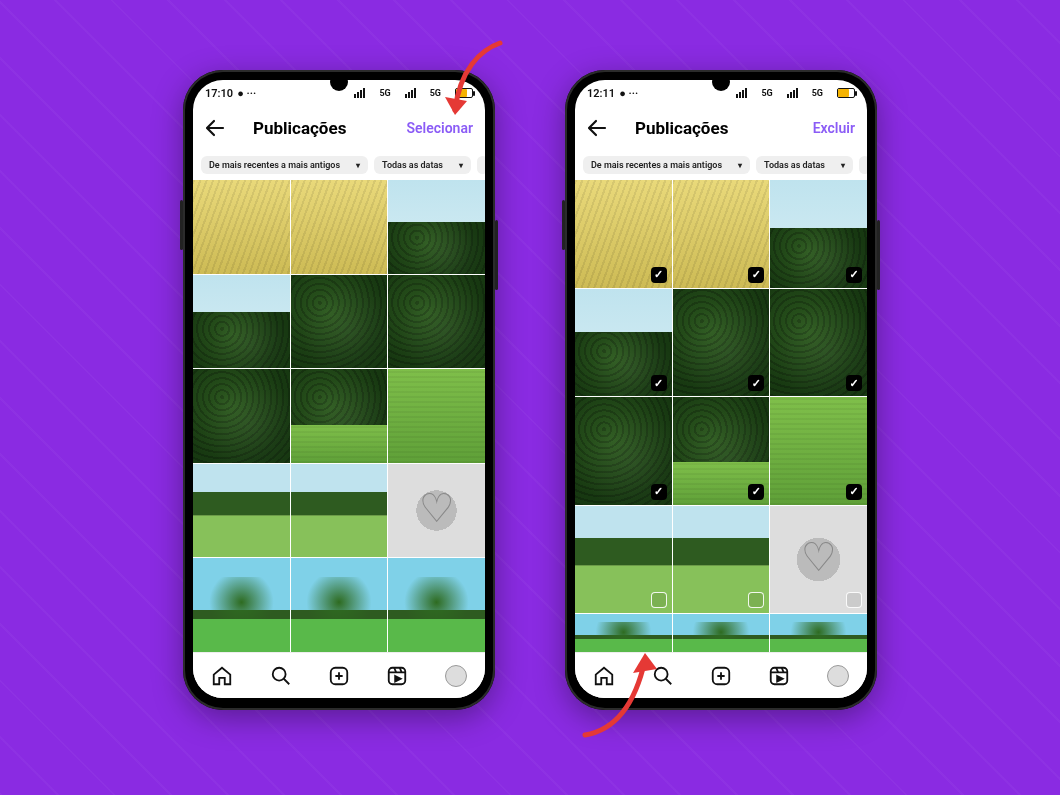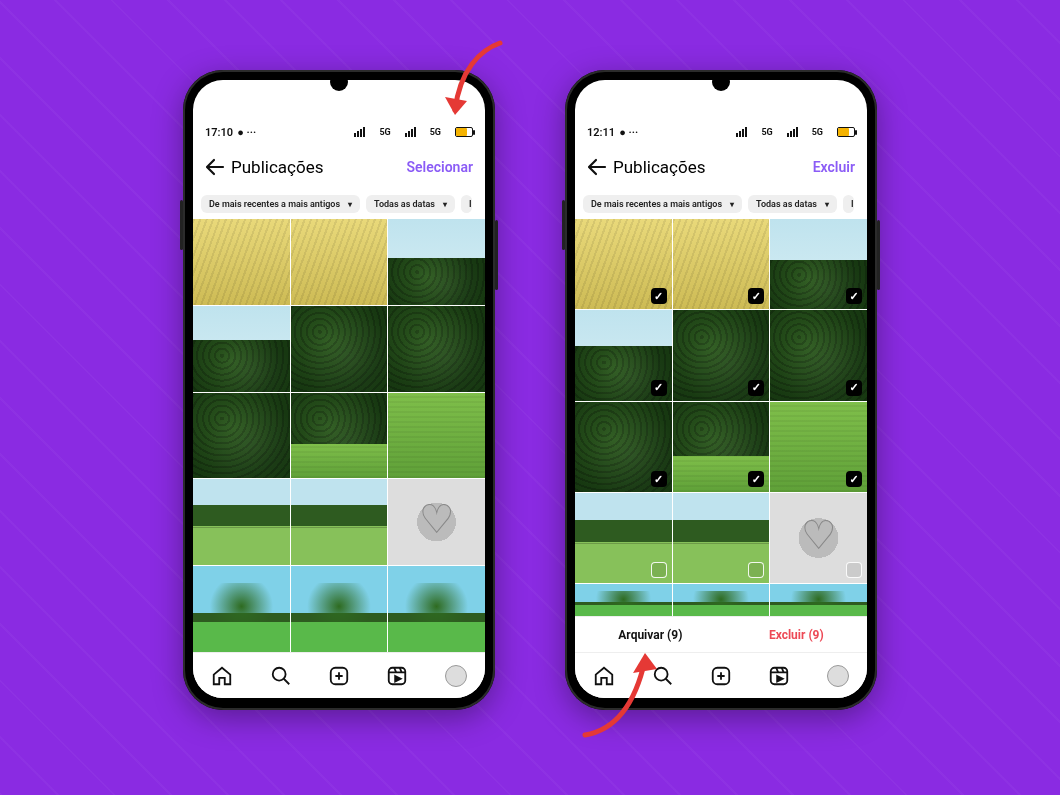--- a/index.html
+++ b/index.html
@@ -79,21 +79,20 @@
   }
   .status-bar {
     height: 26px;
     display: flex;
     align-items: center;
     justify-content: space-between;
     padding: 0 12px;
     font-size: 11px;
     font-weight: 600;
     color: #111;
-    margin-top: 39px;
   }
   .sb-left { display: flex; align-items: center; gap: 4px; }
   .sb-right { display: flex; align-items: center; gap: 14px; font-size: 9px; font-weight: 700; }
   .sb-right .bars { display:flex; gap:1px; align-items:flex-end;}
   .sb-right .bars span{width:2px;background:#111;display:inline-block;}
   .sb-right .bars span:nth-child(1){height:4px}
   .sb-right .bars span:nth-child(2){height:6px}
   .sb-right .bars span:nth-child(3){height:8px}
   .sb-right .bars span:nth-child(4){height:10px}
   .battery {
@@ -117,22 +116,22 @@
     align-items: center;
     padding: 0 10px;
     position: relative;
   }
   .back-arrow {
     width: 24px; height: 24px;
     display: flex; align-items:center; justify-content:center;
   }
   .titlebar h1 {
     font-size: 17px;
-    font-weight: 400;
-    margin-left: 4px;
+    font-weight: 700;
+    margin-left: 26px;
   }
   .title-action {
     position: absolute;
     right: 12px;
     font-size: 14px;
     font-weight: 600;
     color: #8b5cf6;
   }
   .filters {
     height: 30px;
@@ -145,21 +144,21 @@
   }
   .chip {
     background: #efefef;
     border-radius: 6px;
     padding: 4px 8px;
     font-size: 9px;
     font-weight: 600;
     color: #222;
     display: flex;
     align-items: center;
-    gap: 8px;
+    gap: 16px;
     flex-shrink: 0;
   }
   .chip .chev {
     font-size: 8px;
   }
   .grid {
     flex: 1;
     display: grid;
     grid-template-columns: repeat(3, 1fr);
     grid-auto-rows: 1fr;
@@ -557,24 +556,20 @@
             <div class="tile-inner bright-park"></div>
           </div>
         <div class="tile">
             <div class="tile-inner bright-park"></div>
           </div>
         <div class="tile">
             <div class="tile-inner bright-park"></div>
           </div>
       </div>
 
-      <div class="action-bar">
-        <div class="archive">Arquivar (9)</div>
-        <div class="delete">Excluir (9)</div>
-      </div>
 
       <div class="bottom-nav">
         <div class="nav-icon">
           <svg viewBox="0 0 24 24" fill="none" stroke="#111" stroke-width="2">
               <path d="M3 10.5 L12 3 L21 10.5 V21 H15 V14 H9 V21 H3 Z"></path>
             </svg>
         </div>
         <div class="nav-icon">
           <svg viewBox="0 0 24 24" fill="none" stroke="#111" stroke-width="2">
               <circle cx="10" cy="10" r="7"></circle>

